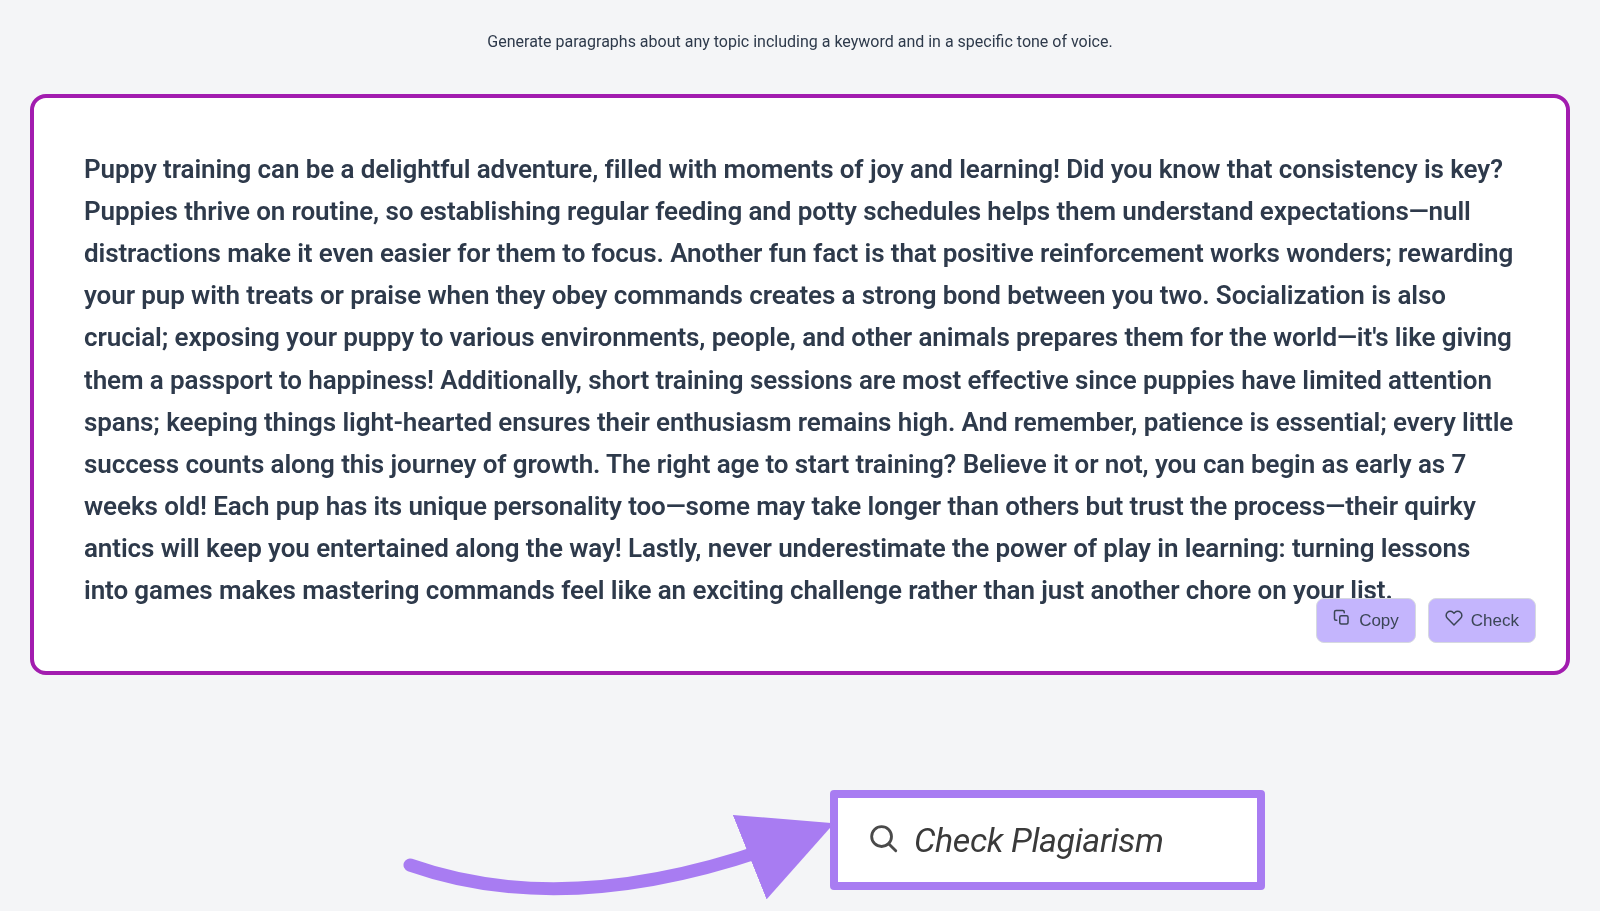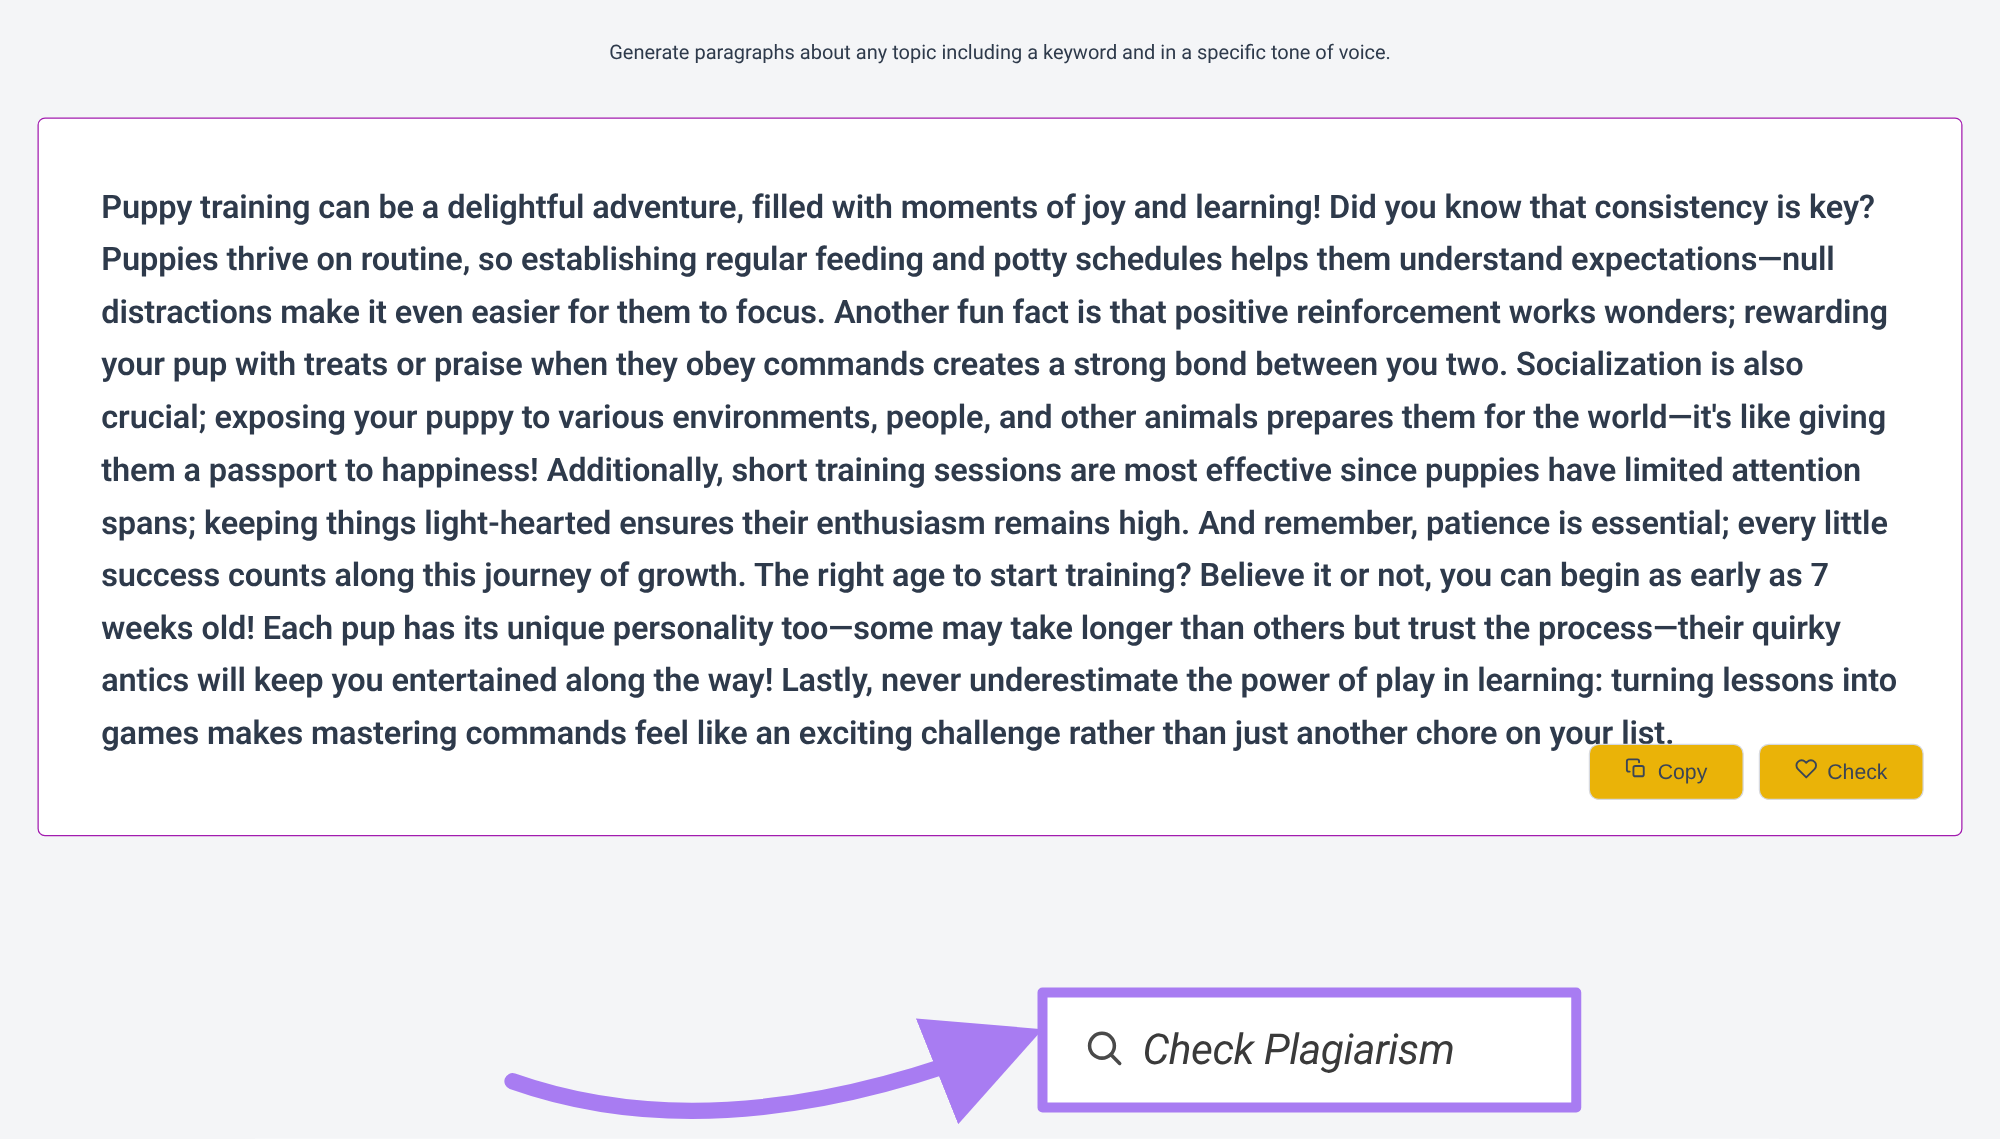--- a/index.html
+++ b/index.html
@@ -23,22 +23,22 @@
     .header-description {
       text-align: center;
       padding: 30px 0 40px 0;
       color: #2e3a4b;
       font-size: 16px;
       line-height: 1.5;
       font-weight: 400;
     }
     .content-card {
       background: #ffffff;
-      border: 1px solid #a21caf;
-      border-radius: 6px;
+      border: 4px solid #a21caf;
+      border-radius: 16px;
       padding: 50px 50px 60px 50px;
       position: relative;
     }
     .generated-text {
       color: #2e3a4b;
       font-size: 26px;
       line-height: 1.62;
       font-weight: 600;
       letter-spacing: -0.1px;
     }
@@ -46,24 +46,24 @@
       position: absolute;
       right: 30px;
       bottom: 28px;
       display: flex;
       gap: 12px;
     }
     .btn {
       display: inline-flex;
       align-items: center;
       gap: 8px;
-      background: #eab308;
+      background: #c4b5fd;
       border: 1px solid #d6d9e0;
       border-radius: 8px;
-      padding: 10px 28px;
+      padding: 10px 16px;
       font-size: 17px;
       color: #3b4556;
       cursor: pointer;
       font-weight: 500;
     }
     .btn svg {
       width: 18px;
       height: 18px;
       stroke: #3b4556;
       fill: none;

